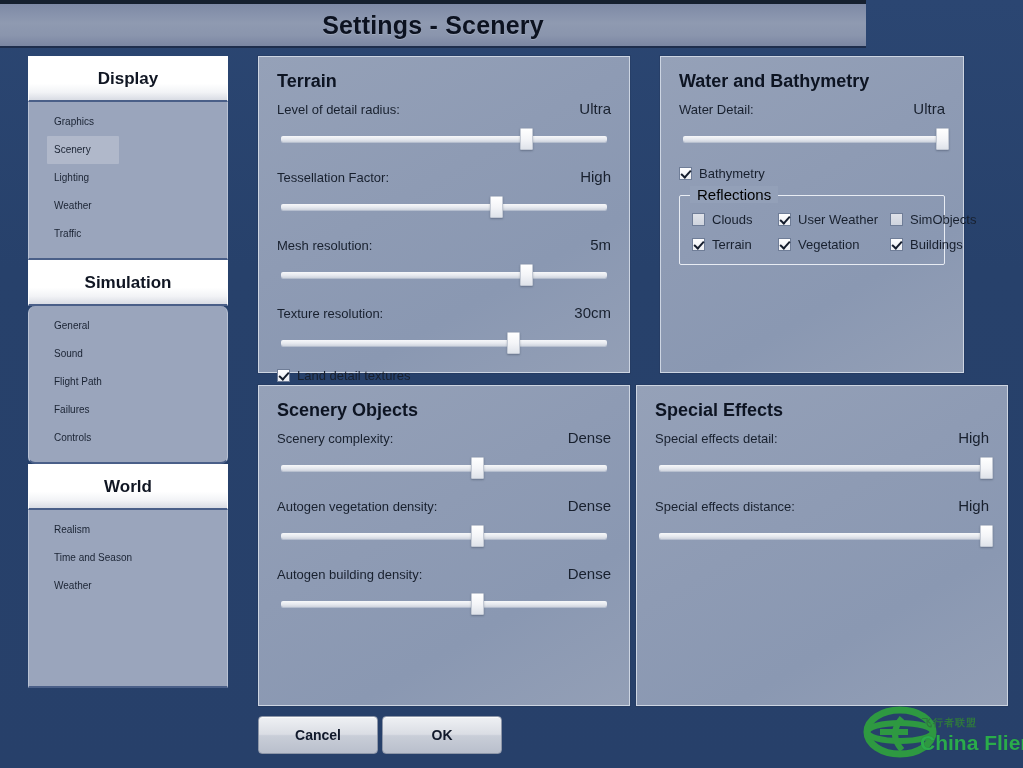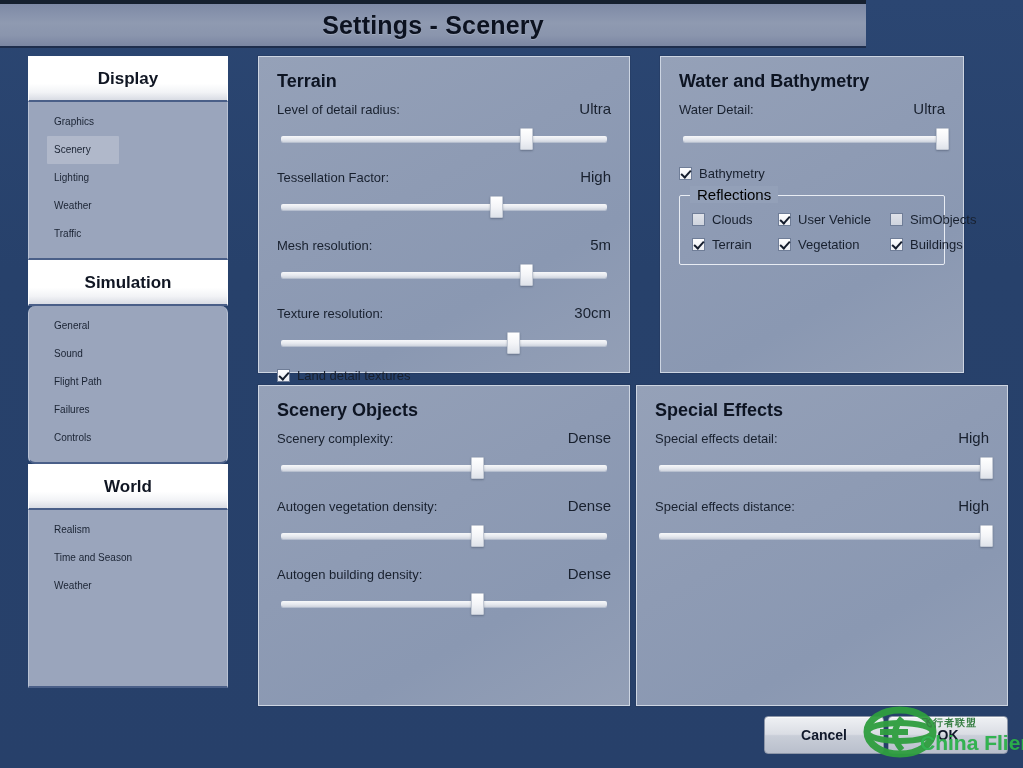--- a/index.html
+++ b/index.html
@@ -191,21 +191,20 @@
   }
 
   
   #buttonbar {
     position: absolute;
     left: 258px;
     top: 716px;
     width: 750px;
     height: 40px;
     display: flex;
-    justify-content: flex-end;
     gap: 0px;
   }
   .btn {
     width: 120px;
     height: 38px;
     background: linear-gradient(180deg,#eff1f4 0%,#dadde4 48%,#c9ced8 52%,#b9bfcc 100%);
     border: 1px solid #8d96a8;
     border-radius: 4px;
     font-size: 14px;
     font-weight: bold;
@@ -360,21 +359,21 @@
       </div>
       <div class="fieldset">
         <div class="legend">Reflections</div>
         <div class="grid" id="reflections-grid">
             <div class="cbx-row">
               <span class="cbx unchecked"></span>
               <span>Clouds</span>
             </div>
             <div class="cbx-row">
               <span class="cbx checked"></span>
-              <span>User Vehicle</span>
+              <span>User Weather</span>
             </div>
             <div class="cbx-row">
               <span class="cbx unchecked"></span>
               <span>SimObjects</span>
             </div>
             <div class="cbx-row">
               <span class="cbx checked"></span>
               <span>Terrain</span>
             </div>
             <div class="cbx-row">

